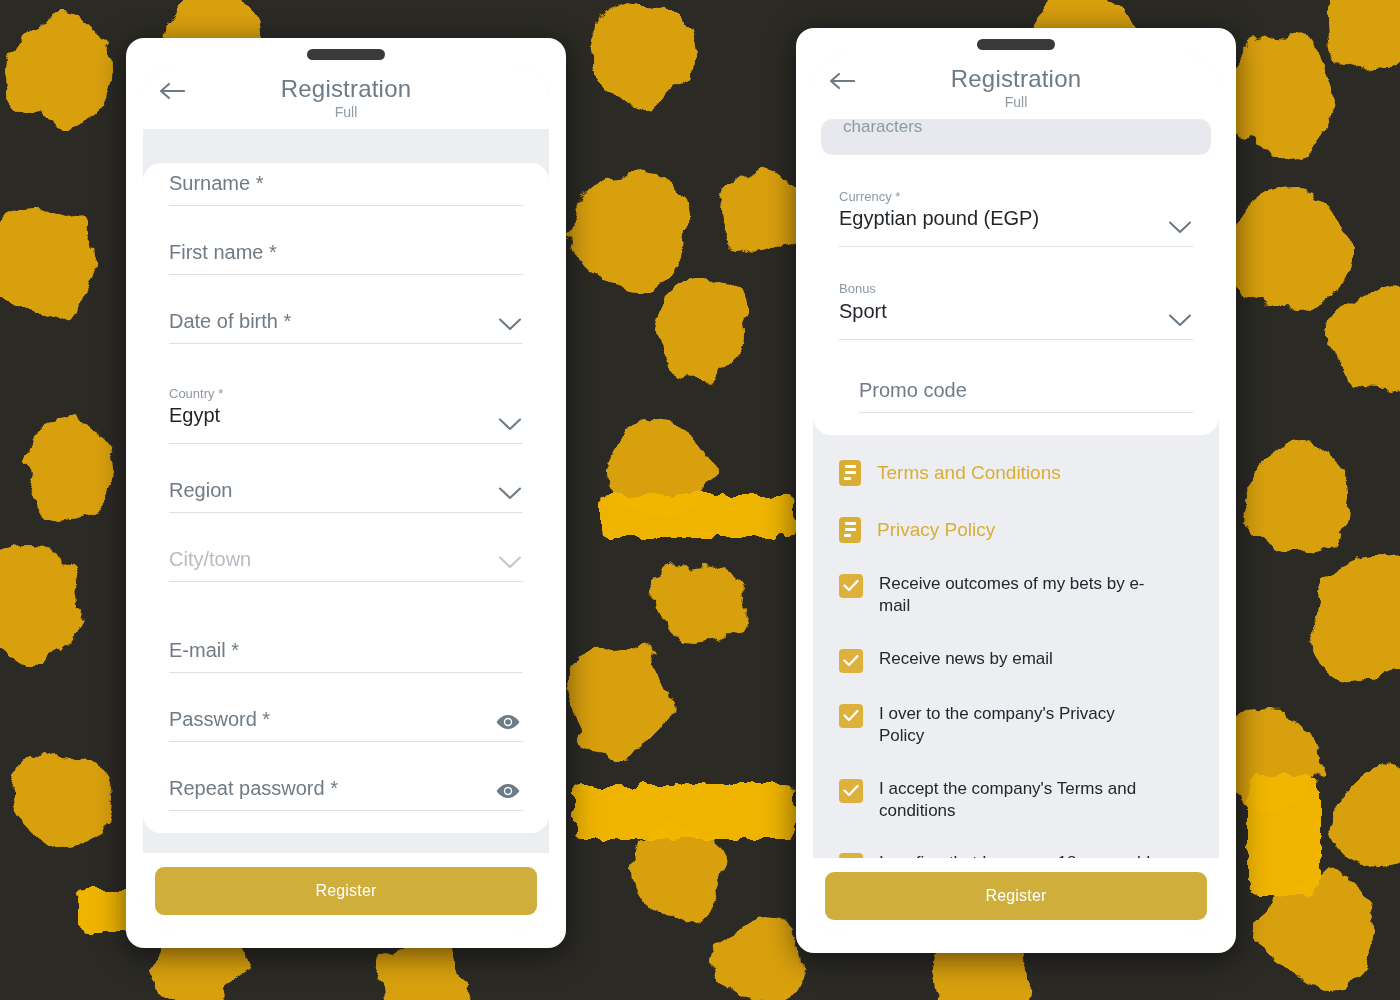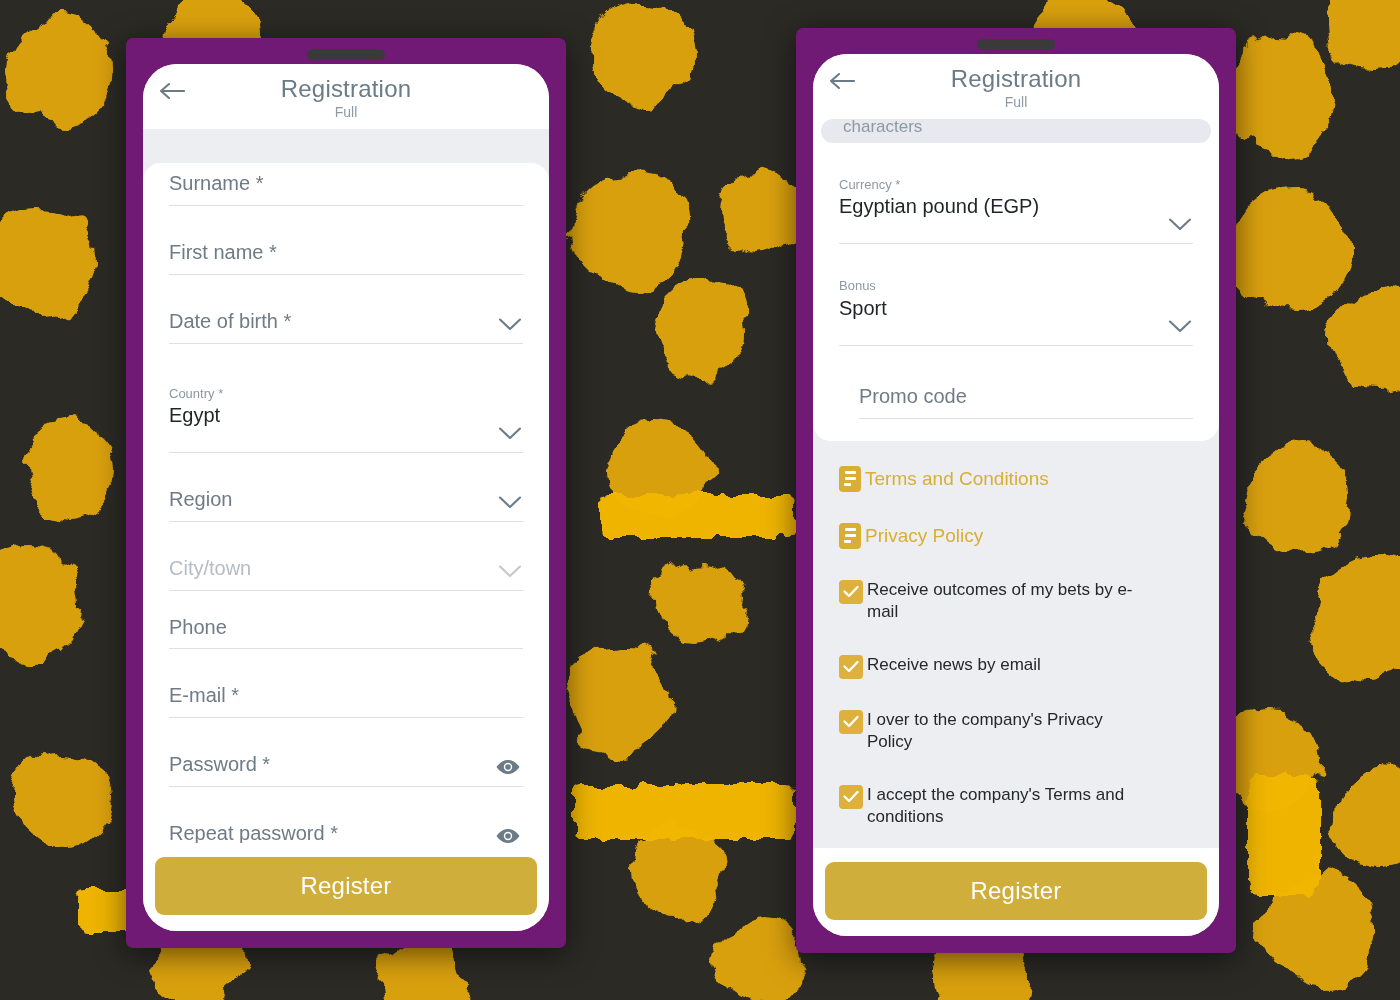--- a/index.html
+++ b/index.html
@@ -21,22 +21,22 @@
   }
   #bg-texture {
     position: absolute;
     inset: 0;
     opacity: 1;
   }
 
   
   .phone {
     position: absolute;
-    background: #701a75;
-    border-radius: 7px;
+    background: #ffffff;
+    border-radius: 18px;
     box-shadow: 0 6px 30px rgba(0,0,0,0.55);
   }
   #phone-left  { left: 126px; top: 38px;  width: 440px; height: 910px; }
   #phone-right { left: 796px; top: 28px;  width: 440px; height: 925px; }
 
   .speaker {
     position: absolute;
     top: 11px; left: 50%;
     transform: translateX(-50%);
     width: 78px; height: 11px;
@@ -100,30 +100,30 @@
   .card.top-round { border-radius: 18px; margin-top: 8px; }
 
   
   .hint-box {
     background: #e7e9ee;
     border-radius: 12px;
     margin: 0 8px;
     padding: 6px 22px 14px;
     color: #8d99a4;
     font-size: 17px;
-    height: 24px;
+    height: 36px;
     overflow: hidden;
   }
   .hint-clip { margin-top: -8px; }
 
   
   .field {
     position: relative;
     padding-top: 16px;
-    padding-bottom: 23px;
+    padding-bottom: 14px;
     border-bottom: 1px solid #dcdfe3;
     margin-top: 26px;
   }
   .field.first { margin-top: 34px; }
   .field.tight { margin-top: 18px; }
 
   .field-label {
     font-size: 13px;
     color: #8d99a4;
     margin-bottom: 1px;
@@ -195,21 +195,21 @@
     padding-bottom: 7px;
   }
 
   
   .consent {
     padding: 24px 26px 14px;
   }
   .consent-row {
     display: flex;
     align-items: flex-start;
-    gap: 4px;
+    gap: 16px;
     margin-bottom: 30px;
   }
   .consent-row:last-child { margin-bottom: 0; }
 
   .doc-icon {
     flex: 0 0 auto;
     width: 22px; height: 26px;
     background: #d9ae35;
     border-radius: 4px;
     display: flex;
@@ -263,21 +263,21 @@
     z-index: 6;
   }
   .register-btn {
     display: block;
     width: 100%;
     background: #d0ae3c;
     color: #ffffff;
     border: none;
     border-radius: 9px;
     padding: 15px 8px;
-    font-size: 24px;
+    font-size: 16px;
     font-family: inherit;
     cursor: pointer;
     letter-spacing: .2px;
   }
 </style>
 </head>
 <body>
 
 <div id="bg">
   <svg id="bg-texture" width="1400" height="1000" viewBox="0 0 1400 1000" preserveAspectRatio="none">
@@ -389,25 +389,20 @@
           <div class="field novalue">
             <div class="field-placeholder muted">City/town</div>
             <span class="chev">
               <svg width="22" height="13" viewBox="0 0 22 13">
                 <path d="M1 1.5 L11 11 L21 1.5" fill="none" stroke="#c2c8cf" stroke-width="2.1" stroke-linecap="round" stroke-linejoin="round"></path>
               </svg>
             </span>
           </div>
 
           <div class="row-inline">
-            <div class="col-phone">
-              <div class="phone-line">
-                <div class="field-placeholder">Phone</div>
-              </div>
-            </div>
           </div>
 
           <div class="field novalue">
             <div class="field-placeholder">E-mail *</div>
           </div>
 
           <div class="field novalue">
             <div class="field-placeholder">Password *</div>
             <span class="eye">
               <svg width="26" height="18" viewBox="0 0 26 18">

